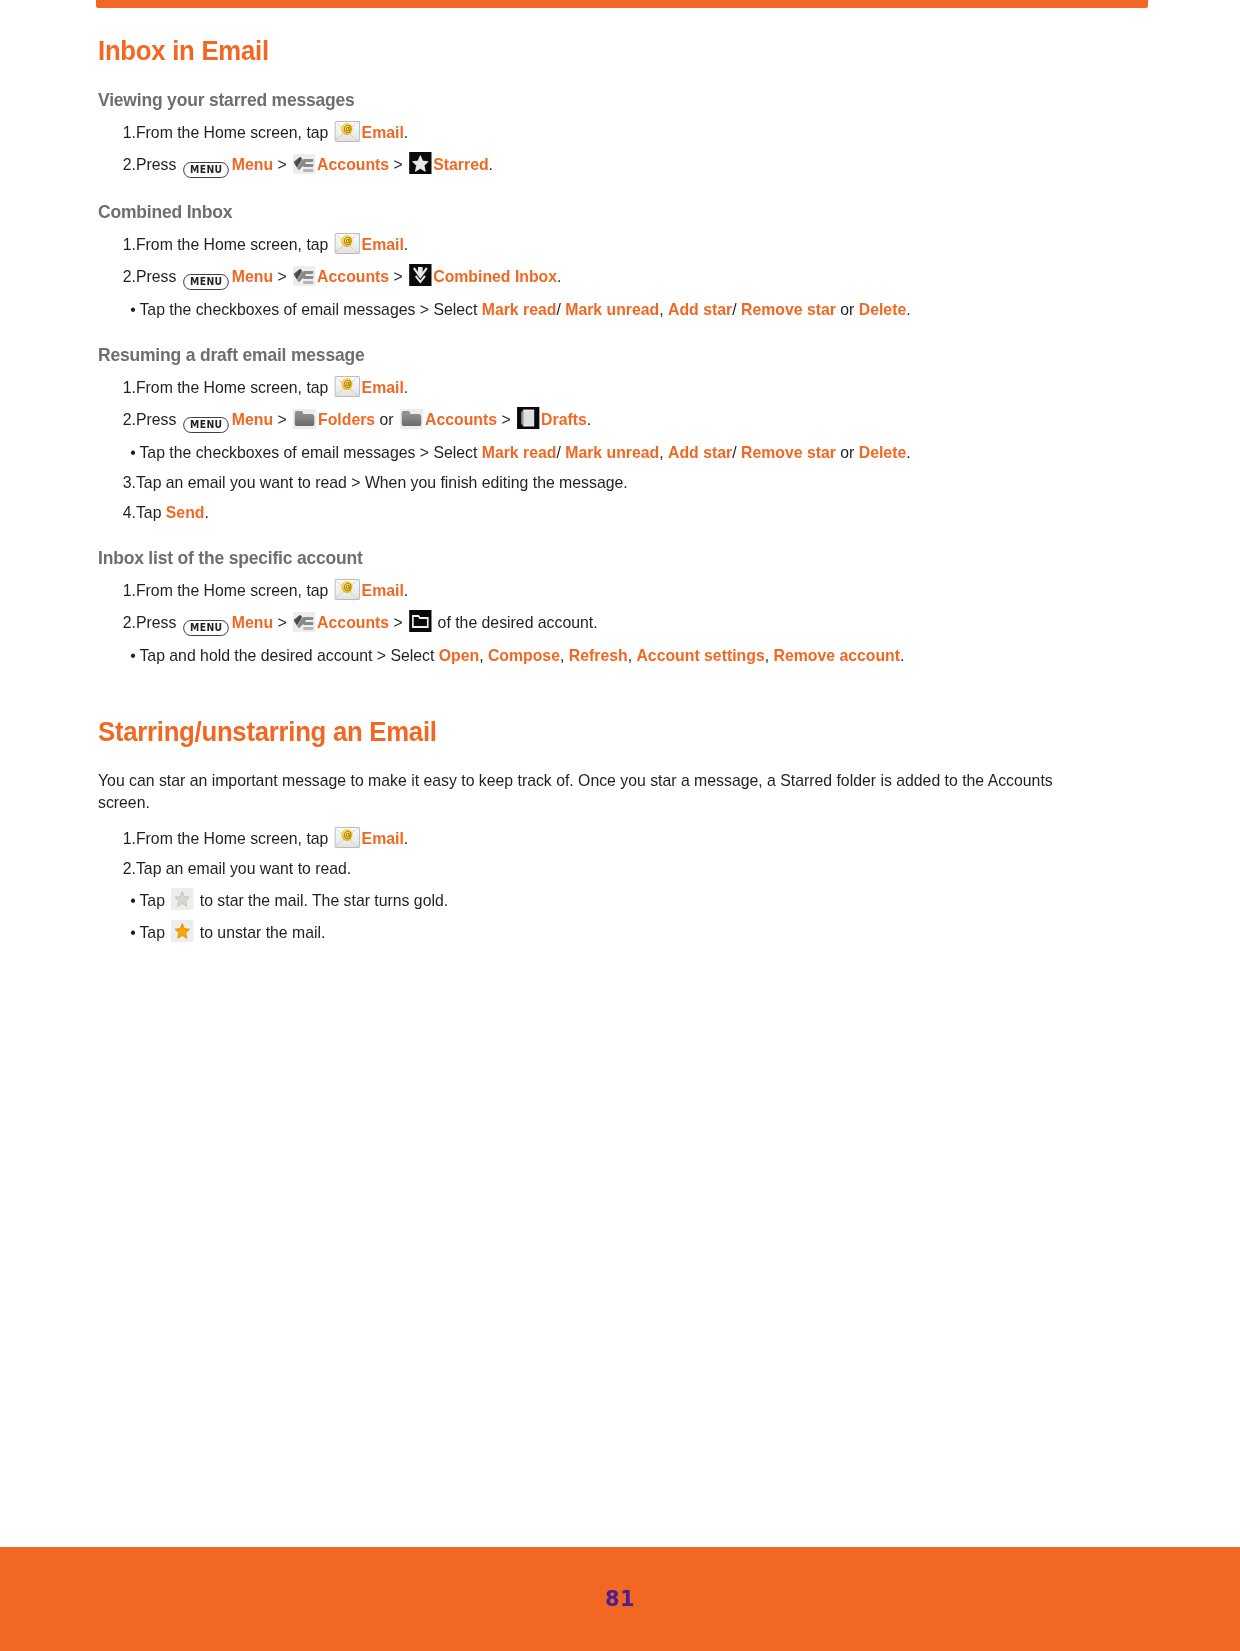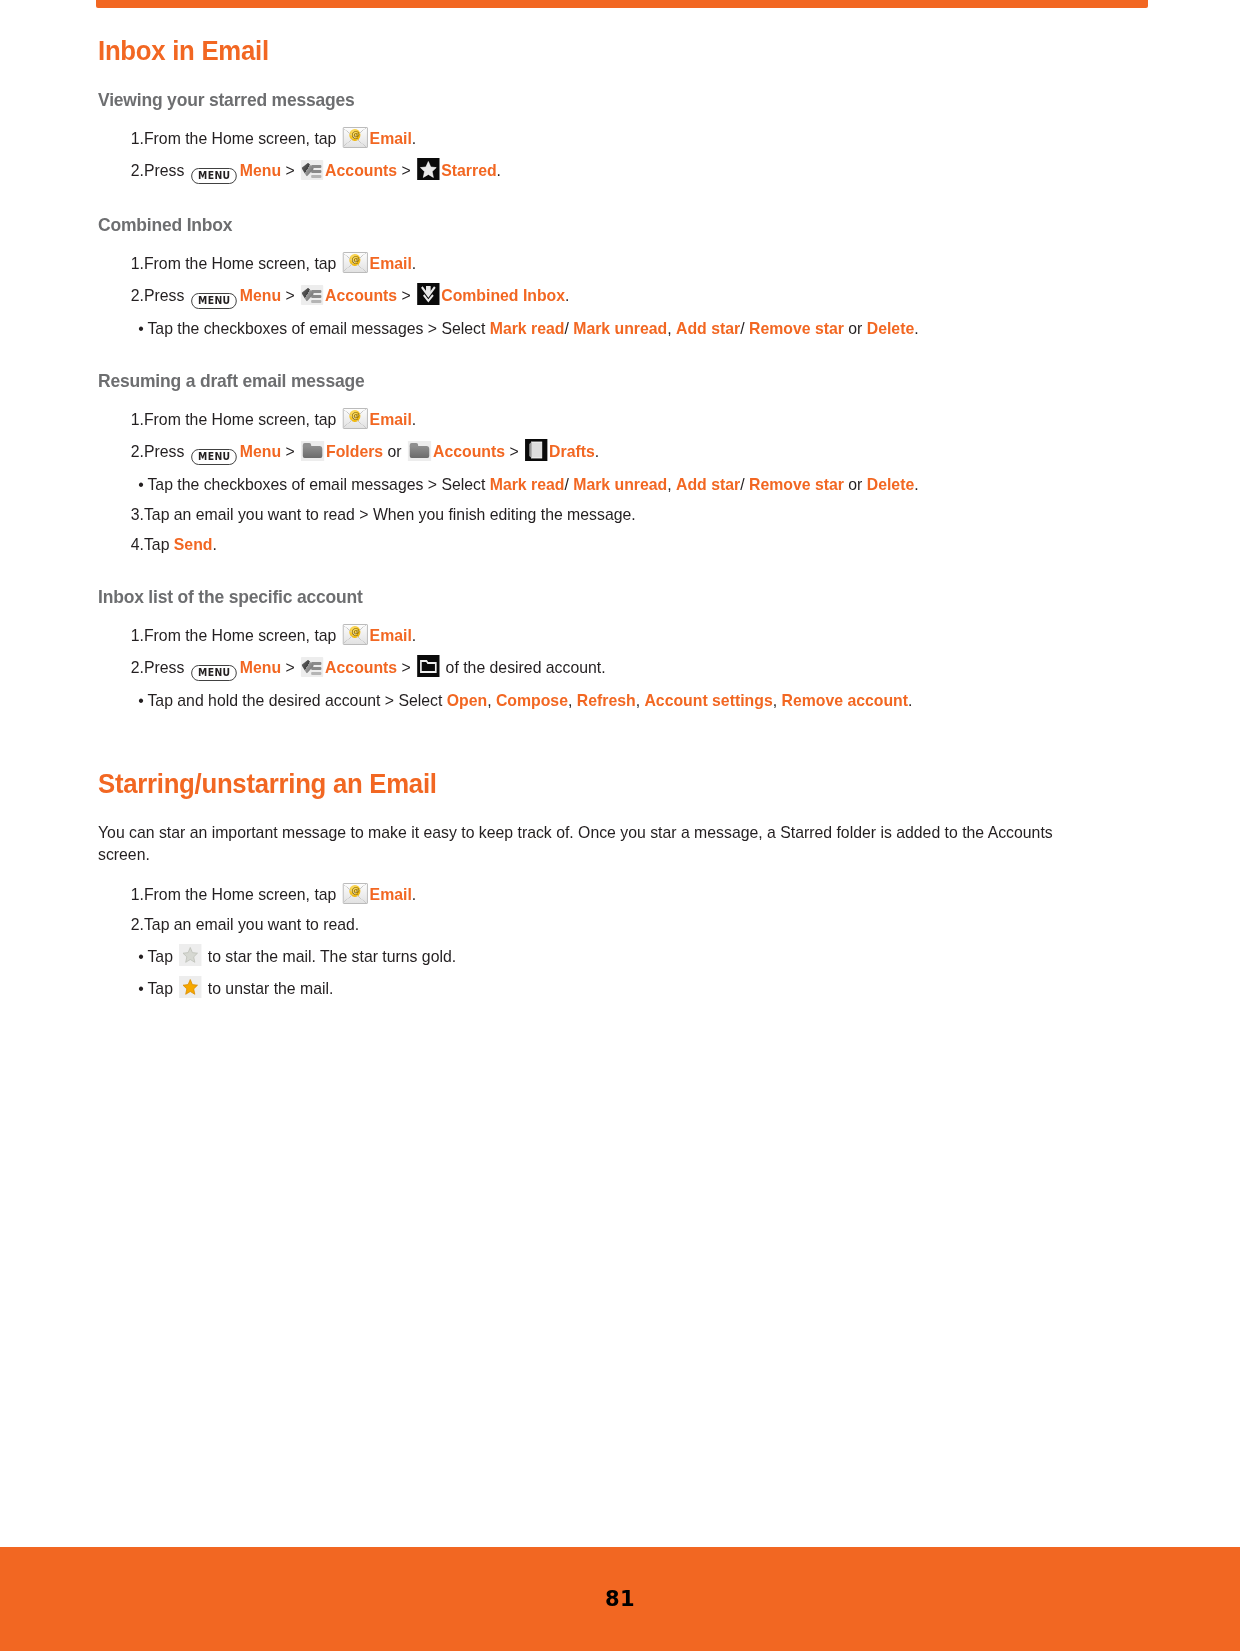--- a/index.html
+++ b/index.html
@@ -32,21 +32,21 @@
     left: 0;
     bottom: 0;
     width: 1240px;
     height: 104px;
     background: #f26722;
     display: flex;
     align-items: center;
     justify-content: center;
   }
   .page-number {
-    color: #000000;
+    color: #4c1d95;
     font-size: 21px;
     font-weight: bold;
     letter-spacing: .5px;
     font-family: "DejaVu Sans", sans-serif;
   }
 
   
   .content {
     position: absolute;
     left: 98px;
@@ -84,21 +84,21 @@
     line-height: 1.32;
     color: #231f20;
     margin: 0 0 12px 0;
     transform: scaleX(0.93);
     transform-origin: left center;
     width: 107%;
   }
 
   ol.steps {
     list-style: none;
-    margin: 16px;
+    margin: 8px;
     padding: 0;
   }
   li.step {
     font-size: 17px;
     line-height: 1.25;
     margin: 0 0 9px 0;
     padding-left: 18px;
     display: block;
     white-space: nowrap;
     transform: scaleX(0.93);

